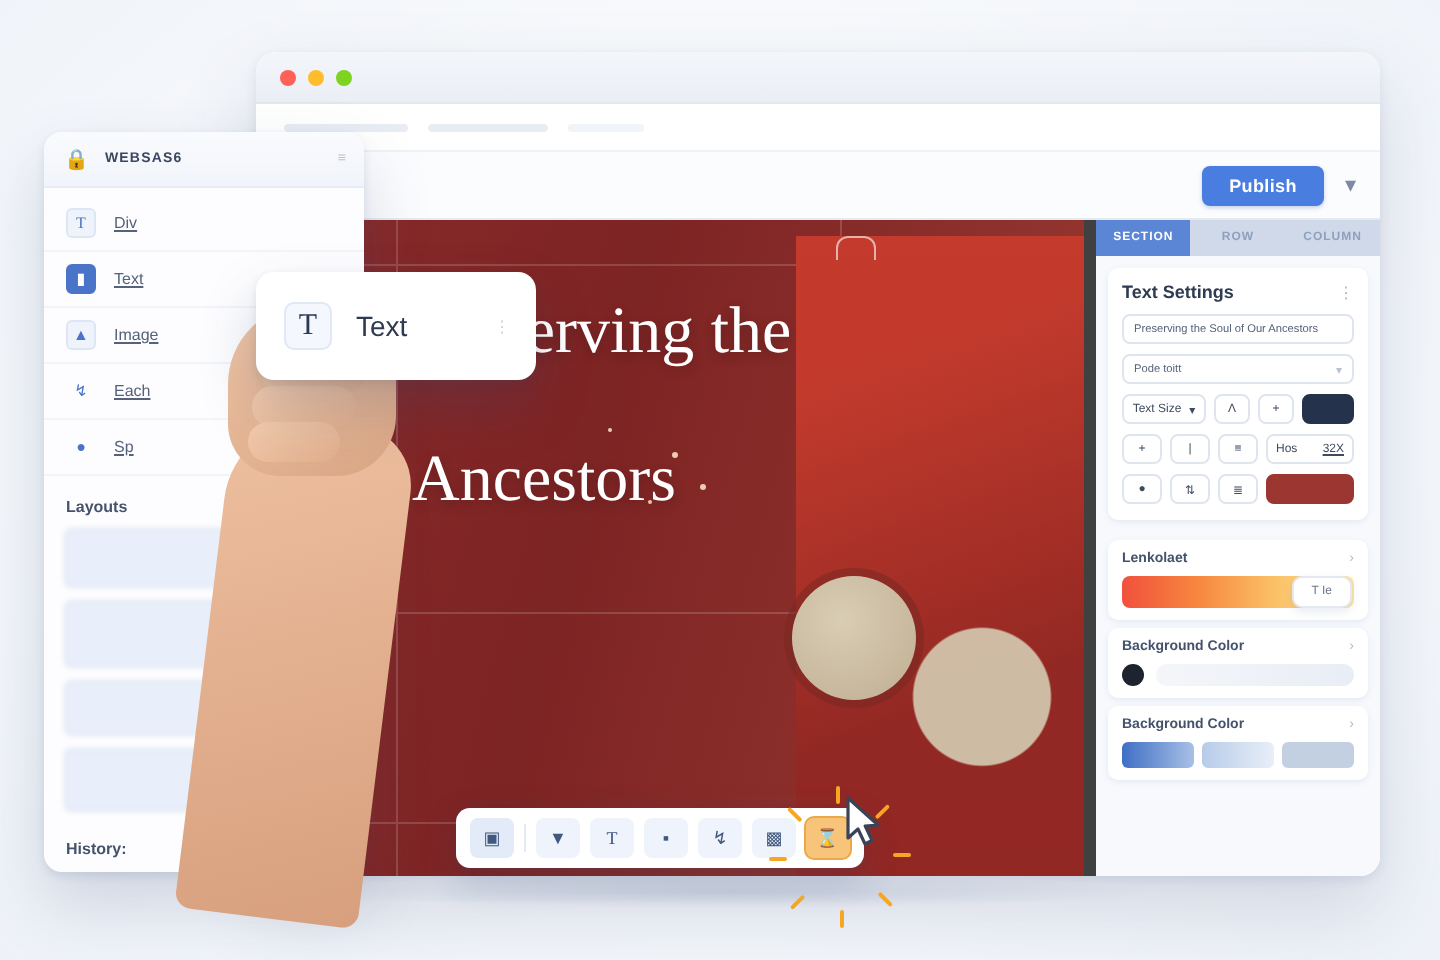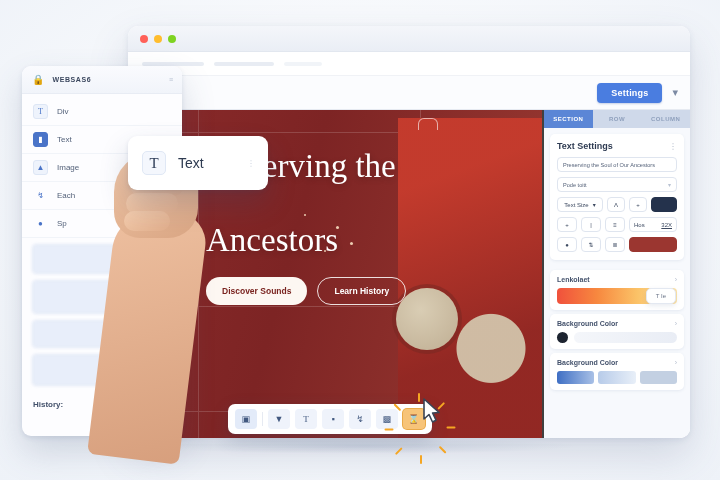--- a/index.html
+++ b/index.html
@@ -106,21 +106,21 @@
     background: transparent; color: #fff; font-size: 8.5px; font-weight: bold;
     padding: 8px 16px; border-radius: 14px; border: 1px solid rgba(255,255,255,.85);
   }
   .hero-handle {
     position: absolute; left: 290px; top: 8px; width: 20px; height: 12px;
     border: 1px solid rgba(255,255,255,.6); border-bottom: none; border-radius: 6px 6px 0 0;
   }
 
   
   .settings {
-    width: 148px; background: #f7f9fd; border-left: 2px solid #404040;
+    width: 148px; background: #f7f9fd; border-left: 6px solid #404040;
     display: flex; flex-direction: column;
   }
   .seg-tabs { display: flex; height: 18px; background: #cfd9ea; }
   .seg-tab {
     flex: 1; font-size: 6px; font-weight: bold; letter-spacing: .5px;
     color: #8fa0bd; display: flex; align-items: center; justify-content: center;
   }
   .seg-tab.active { background: #5b86d6; color: #fff; }
   .panel-card {
     margin: 6px; background: #fff; border-radius: 5px; padding: 7px 7px 8px;
@@ -181,21 +181,21 @@
   .lp-item {
     display: flex; align-items: center; gap: 9px; padding: 6px 11px;
     border-bottom: 1px solid #f1f4f9;
   }
   .lp-ico {
     width: 15px; height: 15px; border-radius: 3px; flex: none;
     display: flex; align-items: center; justify-content: center;
     font-size: 8px; color: #4a74c8; background: #eef3fc; border: 1px solid #dde6f5;
   }
   .lp-ico.solid { background: #4a74c8; color: #fff; border-color: #4a74c8; }
-  .lp-label { font-size: 8px; color: #54627a; }
+  .lp-label { font-size: 8px; color: #54627a; text-decoration: underline; }
   .lp-section-title { font-size: 8px; font-weight: bold; color: #44526c; padding: 7px 11px 4px; }
   .blurred { filter: blur(1.4px); }
   .thumb { background: #e8eefa; border-radius: 4px; border: 1px solid #dde5f3; }
   .lp-thumbs { padding: 2px 10px; display: flex; flex-direction: column; gap: 6px; }
   .lp-sections-bar { display: flex; align-items: center; padding: 6px 11px 2px; }
   .search-circle {
     margin-left: auto; width: 21px; height: 21px; border-radius: 50%; background: #fff;
     box-shadow: 0 2px 6px rgba(60,80,120,.20); display: flex; align-items: center;
     justify-content: center; font-size: 9px; color: #5a6a85;
   }
@@ -277,21 +277,21 @@
       <span class="dot g"></span>
     </div>
 
     <div class="browser-topbar">
       <div class="skel" style="width:62px"></div>
       <div class="skel" style="width:60px"></div>
       <div class="skel" style="width:38px;opacity:.6"></div>
     </div>
 
     <div class="browser-toolbar">
-      <button class="publish-btn">Settings</button>
+      <button class="publish-btn">Publish</button>
       <span class="chev-down">▾</span>
     </div>
 
     <div class="canvas">
 
       <div class="hero">
         <div class="hero-guides">
           <div class="vline" style="left:70px"></div>
           <div class="vline" style="left:292px"></div>
           <div class="hline" style="top:22px"></div>
@@ -309,24 +309,20 @@
         <div class="sparkle" style="left:176px; top:104px; width:2px;height:2px"></div>
 
         <div class="hero-handle"></div>
 
         <div class="hero-content">
           <h1 class="hero-title">
             <span>Preserving the</span><br>
             <br>
             <span>Ancestors</span>
           </h1>
-          <div class="hero-btns">
-            <button class="btn-solid">Discover Sounds</button>
-            <button class="btn-outline">Learn History</button>
-          </div>
         </div>
       </div>
 
       <div class="settings">
 
         <div class="seg-tabs">
           <div class="seg-tab active">SECTION</div>
           <div class="seg-tab">ROW</div>
           <div class="seg-tab">COLUMN</div>
         </div>
@@ -435,20 +431,21 @@
       <div class="lp-item">
         <span class="lp-ico" style="background:none;border:none">↯</span>
         <span class="lp-label">Each</span>
       </div>
       <div class="lp-item">
         <span class="lp-ico" style="background:none;border:none">●</span>
         <span class="lp-label">Sp</span>
       </div>
     </div>
 
+    <div class="lp-section-title">Layouts</div>
     <div class="lp-thumbs blurred">
       <div class="thumb" style="height:30px"></div>
       <div class="thumb" style="height:34px"></div>
       <div class="thumb" style="height:28px"></div>
       <div class="thumb" style="height:32px"></div>
     </div>
 
     <div class="lp-sections-bar">
       <span class="lp-section-title" style="padding:0">History:</span>
       <span class="search-circle">🔍</span>

